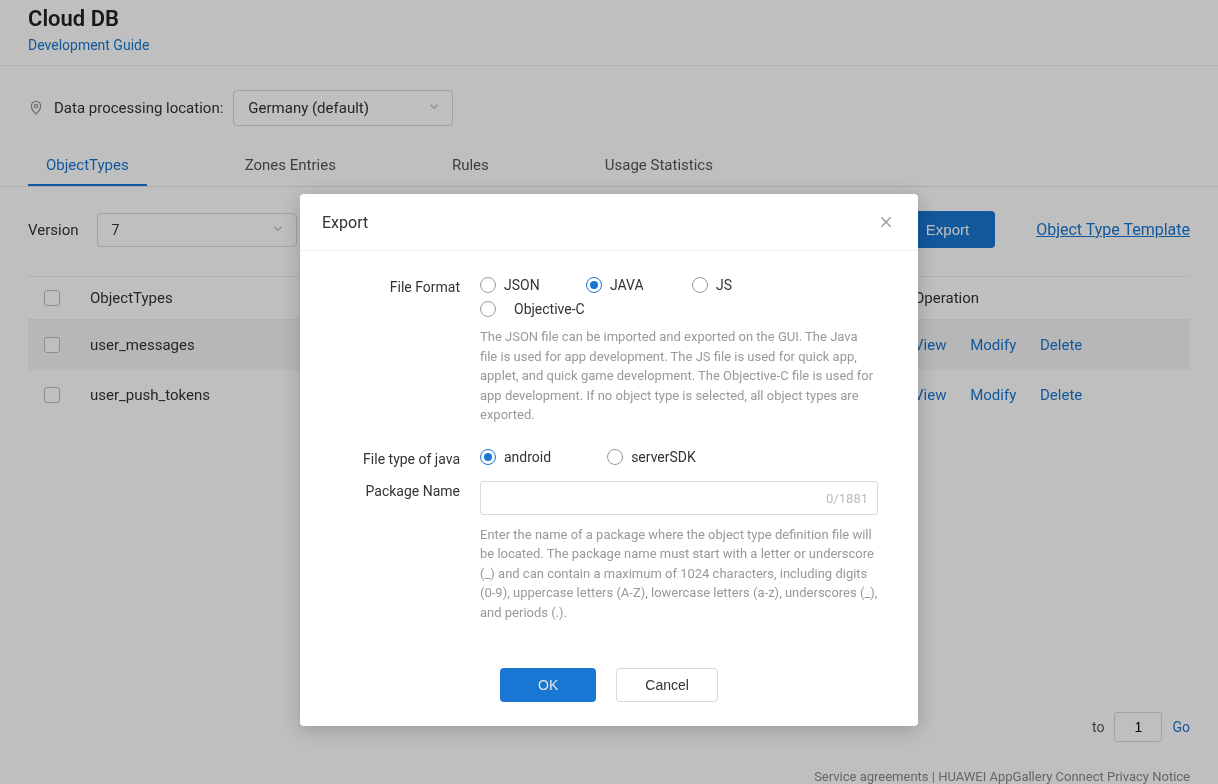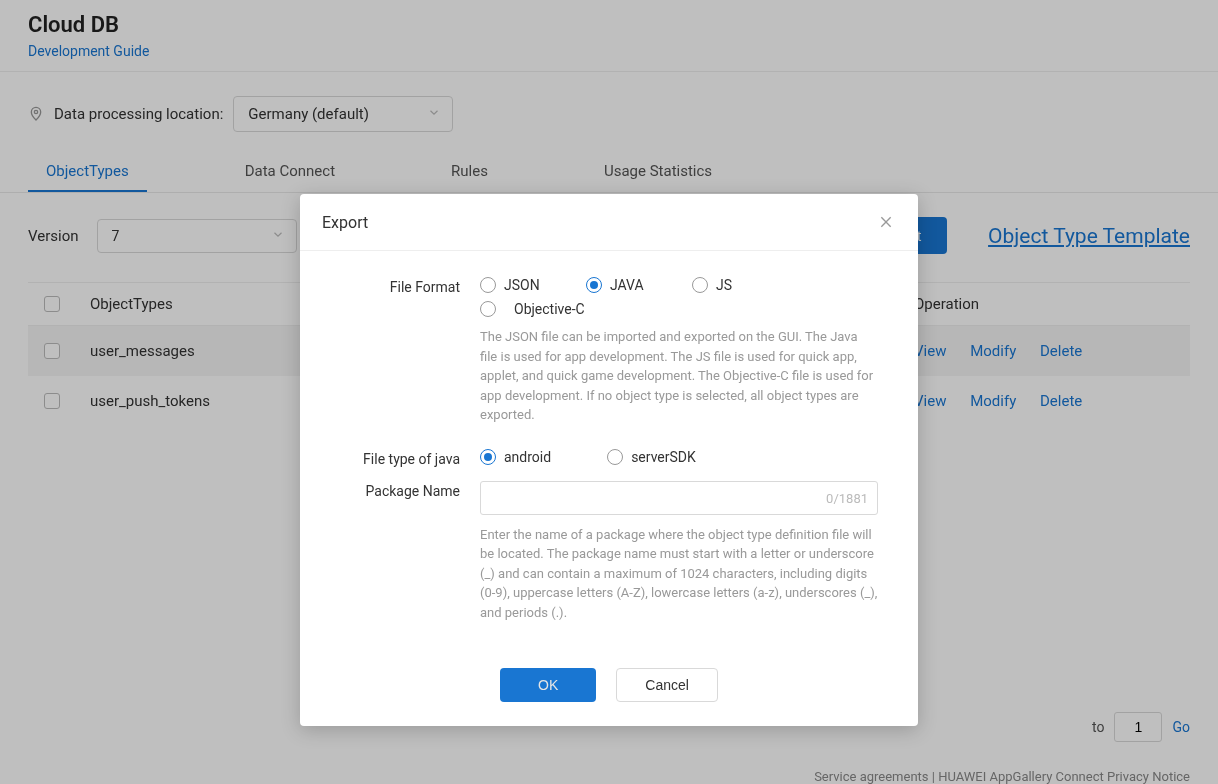--- a/index.html
+++ b/index.html
@@ -1,39 +1,39 @@
 <!DOCTYPE html>
 <html><head>
 <meta charset="utf-8">
 <style>
 * { box-sizing: border-box; margin: 0; padding: 0; }
 body { font-family: -apple-system, BlinkMacSystemFont, "Segoe UI", Roboto, Arial, sans-serif; font-size: 14px; color: #333; background: #fff; width: 1218px; height: 784px; overflow: hidden; position: relative; }
 
-.page-header { padding: 12px 28px 12px; border-bottom: 1px solid #eee; }
+.page-header { padding: 6px 28px 12px; border-bottom: 1px solid #eee; }
 .page-title { font-size: 22px; font-weight: 600; color: #222; margin-bottom: 6px; }
 .page-subtitle { color: #1976d2; font-size: 14px; cursor: pointer; }
 
 .location-bar { padding: 24px 28px 0; display: flex; align-items: center; gap: 10px; }
 .location-icon { width: 16px; height: 16px; color: #999; display: inline-flex; }
 .location-label { font-size: 15px; color: #333; }
 .select-wrap { position: relative; display: inline-block; }
 .select-input { border: 1px solid #d9d9d9; border-radius: 4px; padding: 8px 36px 8px 14px; font-size: 15px; background: #fff; cursor: pointer; min-width: 220px; }
 .select-caret { position: absolute; right: 12px; top: 50%; transform: translateY(-50%); color: #bbb; pointer-events: none; }
 
 .tabs { display: flex; gap: 0; padding: 20px 28px 0; border-bottom: 1px solid #e8e8e8; }
 .tab { padding: 10px 18px; font-size: 15px; color: #555; cursor: pointer; border-bottom: 2px solid transparent; margin-right: 80px; }
 .tab.active { color: #1976d2; border-bottom-color: #1976d2; }
 
 .content-area { padding: 24px 28px; }
 .toolbar-row { display: flex; align-items: center; gap: 18px; margin-bottom: 28px; }
 .version-label { font-size: 15px; color: #333; }
 .version-select { border: 1px solid #d9d9d9; border-radius: 4px; padding: 8px 36px 8px 14px; font-size: 14px; min-width: 200px; background: #fff; }
 .toolbar-spacer { flex: 1; }
 .btn-primary { background: #1976d2; color: #fff; border: none; border-radius: 4px; padding: 10px 26px; font-size: 15px; cursor: pointer; }
-.link-underline { color: #1976d2; text-decoration: underline; font-size: 21px; cursor: pointer; margin-left: 23px; }
+.link-underline { color: #1976d2; text-decoration: underline; font-size: 16px; cursor: pointer; margin-left: 23px; }
 
 .data-table { width: 100%; }
 .data-table .thead { display: flex; align-items: center; padding: 12px 16px; border-top: 1px solid #eee; border-bottom: 1px solid #eee; }
 .data-table .trow { display: flex; align-items: center; padding: 16px 16px; }
 .data-table .trow.selected { background: #f5f5f5; }
 .cell-checkbox { width: 46px; display: flex; align-items: center; }
 .cell-name { flex: 1; font-size: 15px; }
 .cell-op { width: 260px; font-size: 15px; }
 .op-link { color: #1976d2; cursor: pointer; margin-right: 20px; }
 .checkbox { width: 16px; height: 16px; border: 1px solid #bbb; border-radius: 3px; background: #fff; cursor: pointer; }
@@ -91,21 +91,21 @@
     <span class="select-caret">
       <svg viewBox="0 0 24 24" width="14" height="14" fill="none" stroke="currentColor" stroke-width="2">
           <polyline points="6 9 12 15 18 9"></polyline>
         </svg>
     </span>
   </div>
 </div>
 
 <div class="tabs">
   <div class="tab active">ObjectTypes</div>
-  <div class="tab">Data Connect</div>
+  <div class="tab">Zones Entries</div>
   <div class="tab">Rules</div>
   <div class="tab">Usage Statistics</div>
 </div>
 
 <div class="content-area">
   <div class="toolbar-row">
     <span class="version-label">Version</span>
     <div class="select-wrap">
       <div class="version-select">7</div>
       <span class="select-caret">

